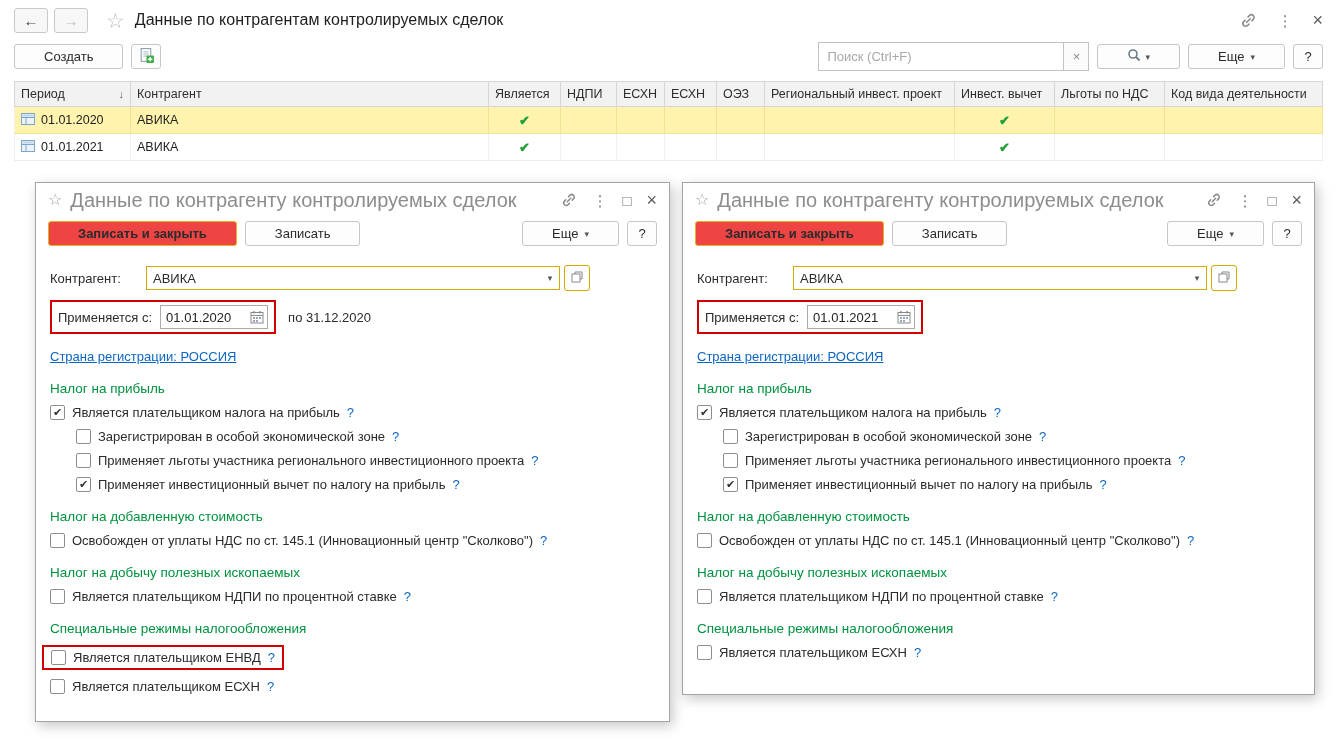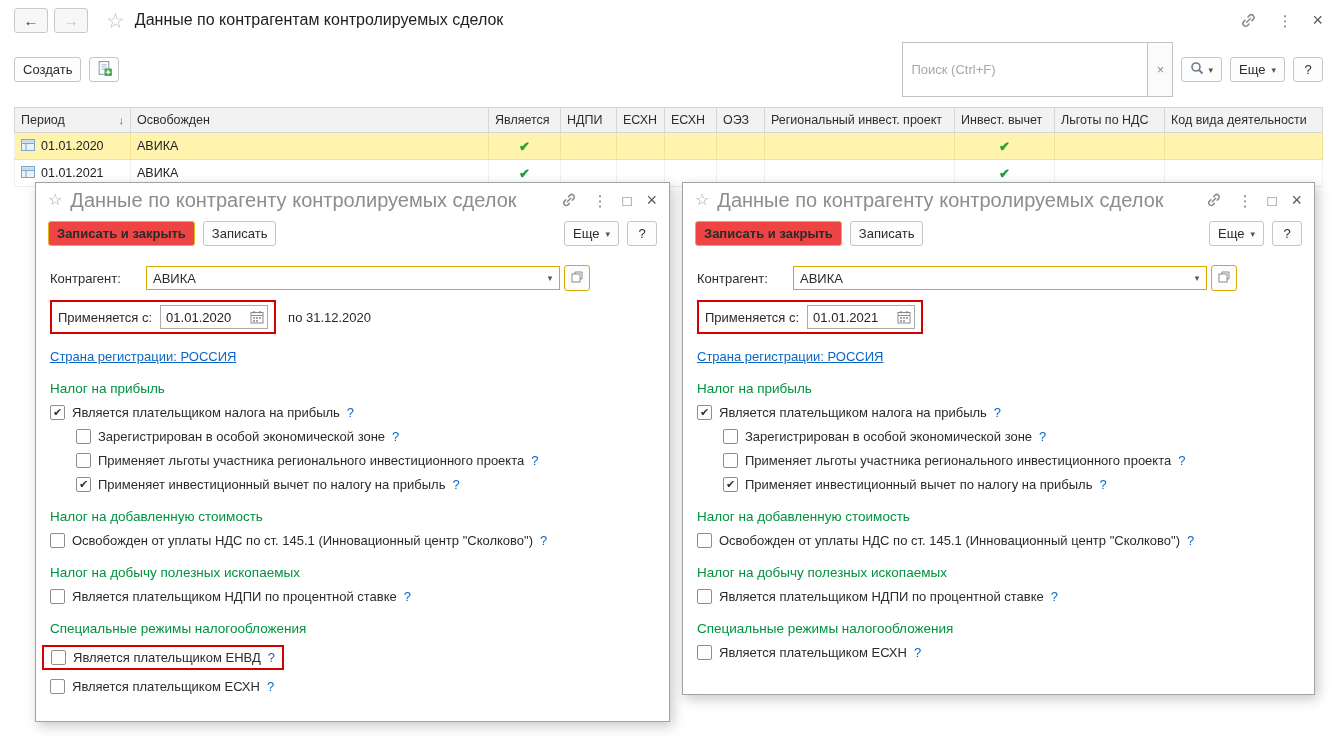--- a/index.html
+++ b/index.html
@@ -13,27 +13,27 @@
           margin-right:6px;cursor:pointer;}
   .navbtn.disabled{color:#bdbdbd;}
   .star{font-size:21px;color:#bdbdbd;margin:0 10px 0 12px;line-height:1;}
   .ttl{font-size:16px;font-weight:normal;color:#1e1e1e;}
   .hdr-icons{margin-left:auto;display:flex;align-items:center;gap:20px;}
   .ic{color:#7a7a7a;font-size:15px;line-height:1;display:inline-flex;align-items:center;cursor:pointer;}
   .xclose{font-size:18px;color:#5a5a5a;}
 
   
   .tbar{display:flex;align-items:center;padding:2px 14px 8px;gap:8px;}
-  .btn{display:inline-flex;align-items:center;gap:6px;height:25px;padding:0 8px;background:#fdfdfd;
+  .btn{display:inline-flex;align-items:center;gap:6px;height:25px;padding:0 29px;background:#fdfdfd;
        border:1px solid #c6c6c6;border-radius:3px;font-size:13px;color:#2b2b2b;cursor:pointer;
        font-family:"Liberation Sans",sans-serif;}
   .btn .caret{font-size:9px;color:#555;}
   .iconbtn{width:30px;padding:0;justify-content:center;}
   .searchwrap{margin-left:auto;display:flex;align-items:stretch;}
-  .search{width:228px;height:23px;border:1px solid #c2c2c2;padding:15px 8px;font-size:13px;color:#333;
+  .search{width:228px;height:23px;border:1px solid #c2c2c2;padding:2px 8px;font-size:13px;color:#333;
           font-family:"Liberation Sans",sans-serif;}
   .search::placeholder{color:#a8a8a8;}
   .sclear{width:24px;border:1px solid #c2c2c2;border-left:none;background:#fbfbfb;color:#8a8a8a;
           display:flex;align-items:center;justify-content:center;cursor:pointer;font-size:13px;}
 
   
   .grid{border-collapse:collapse;table-layout:fixed;margin:2px 14px 0;width:1309px;font-size:12.5px;}
   .grid th{background:#f2f2f2;border:1px solid #d6d6d6;font-weight:normal;text-align:left;
            padding:5px 6px;color:#2d2d2d;overflow:hidden;white-space:nowrap;cursor:pointer;}
   .grid th .thin{display:flex;align-items:center;}
@@ -167,21 +167,21 @@
         <col style="width:158px">
     </colgroup>
     <thead>
       <tr>
         <th>
           <span class="thin">
               <span>Период</span>
           <span class="sort">↓</span>
             </span>
         </th>
-        <th>Освобожден</th>
+        <th>Контрагент</th>
         <th>Является</th>
         <th>НДПИ</th>
         <th>ЕСХН</th>
         <th>ЕСХН</th>
         <th>ОЭЗ</th>
         <th>Региональный инвест. проект</th>
         <th>Инвест. вычет</th>
         <th>Льготы по НДС</th>
         <th>Код вида деятельности</th>
       </tr>

